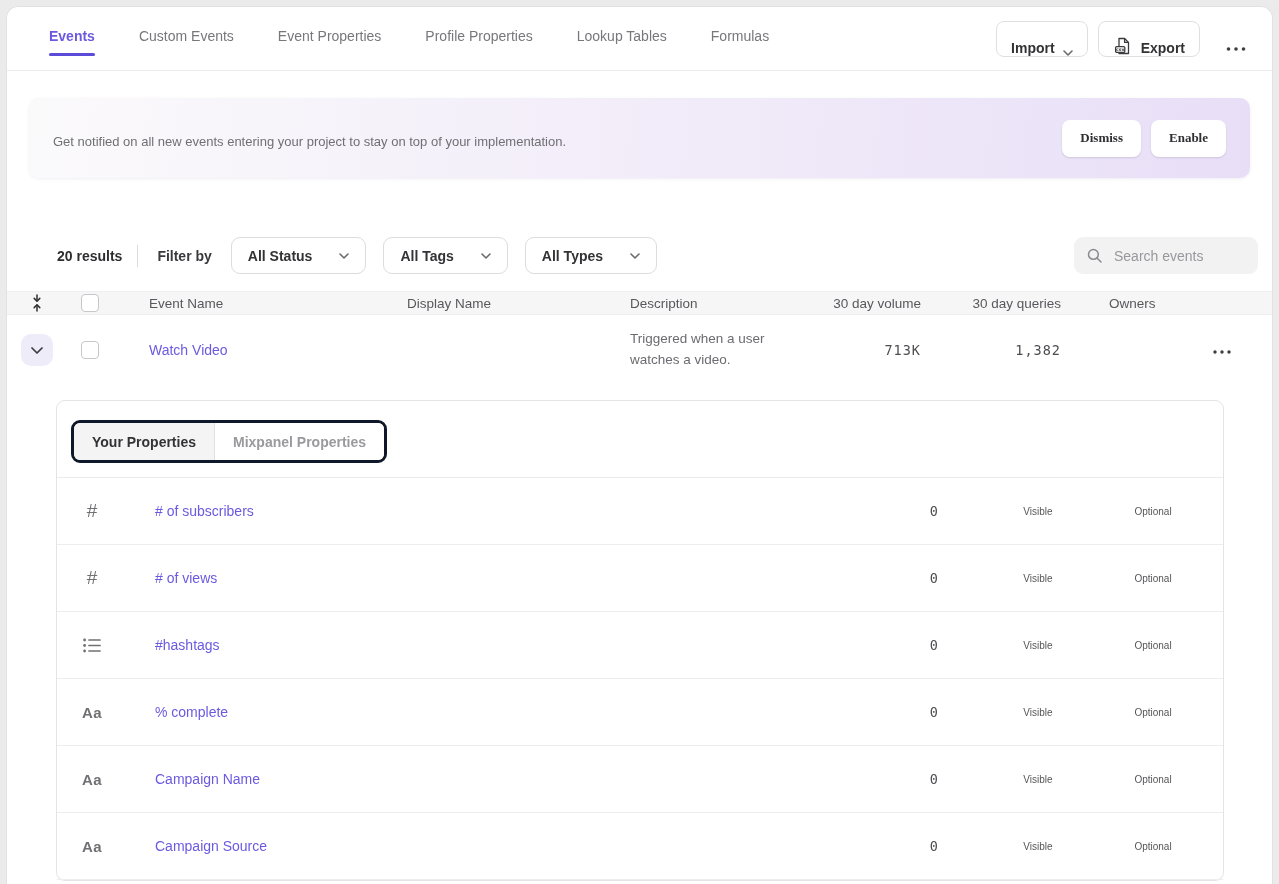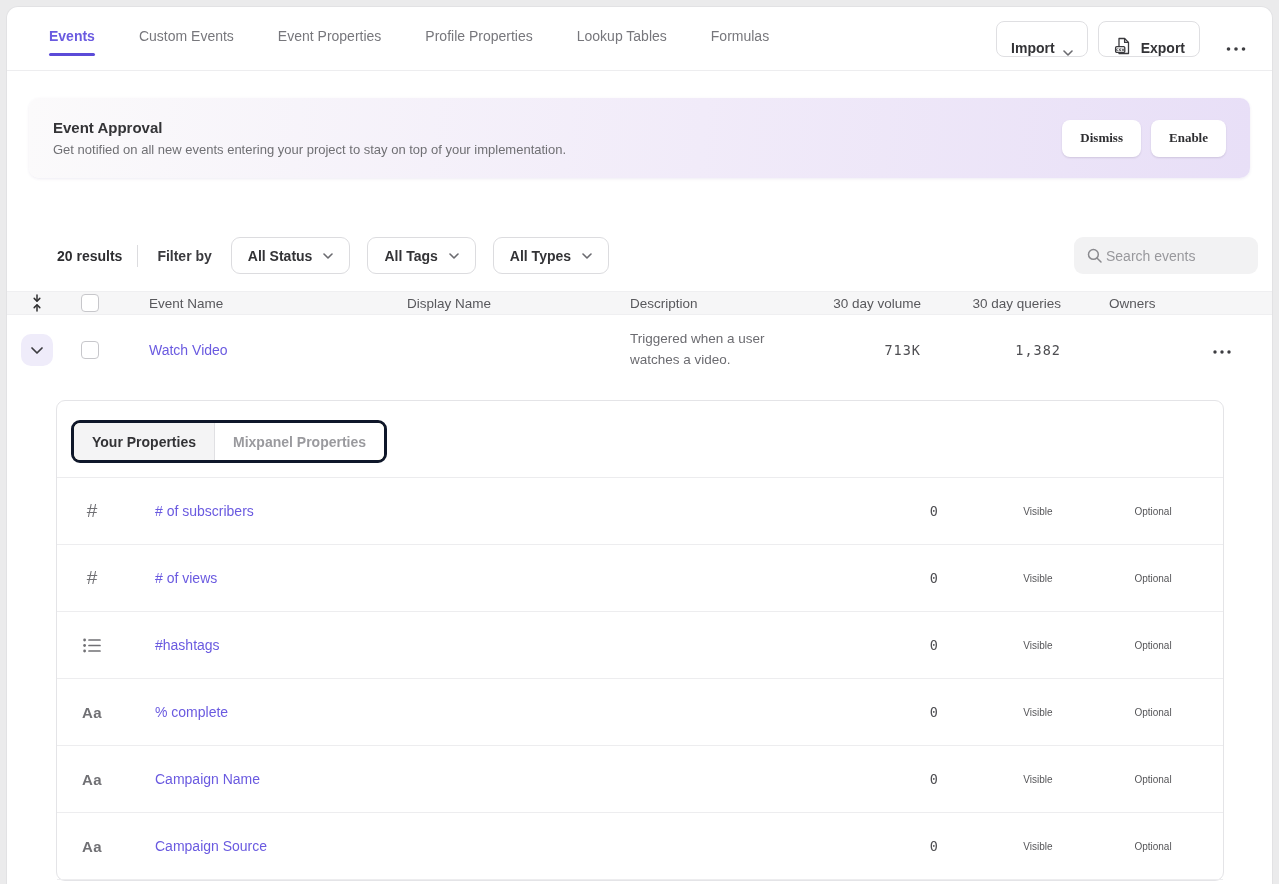--- a/index.html
+++ b/index.html
@@ -66,26 +66,26 @@
   
   .filter-row{
     margin:59px 14px 0 50px;height:37px;
     display:flex;align-items:center;
   }
   .results-count{font-weight:600;color:#2e2e31;margin-right:15px;}
   .v-divider{width:1px;height:22px;background:#dcdcdf;}
   .filter-by{font-weight:600;color:#3a3a3e;margin:0 19px;}
   .dropdowns{display:flex;gap:17px;}
   .dropdown{
-    display:inline-flex;align-items:center;gap:11px;
+    display:inline-flex;align-items:center;gap:27px;
     border:1px solid #dcdcdf;border-radius:9px;height:37px;padding:0 16px;
     font-weight:600;color:#333336;cursor:pointer;background:#fff;
   }
   .search-box{
-    margin-left:auto;display:flex;align-items:center;gap:3px;
+    margin-left:auto;display:flex;align-items:center;gap:11px;
     background:#f2f2f3;border-radius:9px;height:37px;width:184px;padding:0 12px;
   }
   .search-input{
     border:none;background:transparent;outline:none;font-size:14px;color:#333;
     font-family:inherit;width:100%;
   }
   .search-input::placeholder{color:#98989c;}
   
   .tbl-grid{
     display:grid;
@@ -185,21 +185,20 @@
               <circle cx="10" cy="2" r="1.8" fill="#3d3d41"></circle>
               <circle cx="17.5" cy="2" r="1.8" fill="#3d3d41"></circle>
             </svg>
         </span>
       </button>
     </div>
   </div>
 
   <div class="banner">
     <div>
-      <div class="banner-title">Event Approval</div>
       <div class="banner-desc">Get notified on all new events entering your project to stay on top of your implementation.</div>
     </div>
     <div class="banner-actions">
       <button class="btn-white">Dismiss</button>
       <button class="btn-white">Enable</button>
     </div>
   </div>
 
   <div class="filter-row">
     <span class="results-count">20 results</span>

